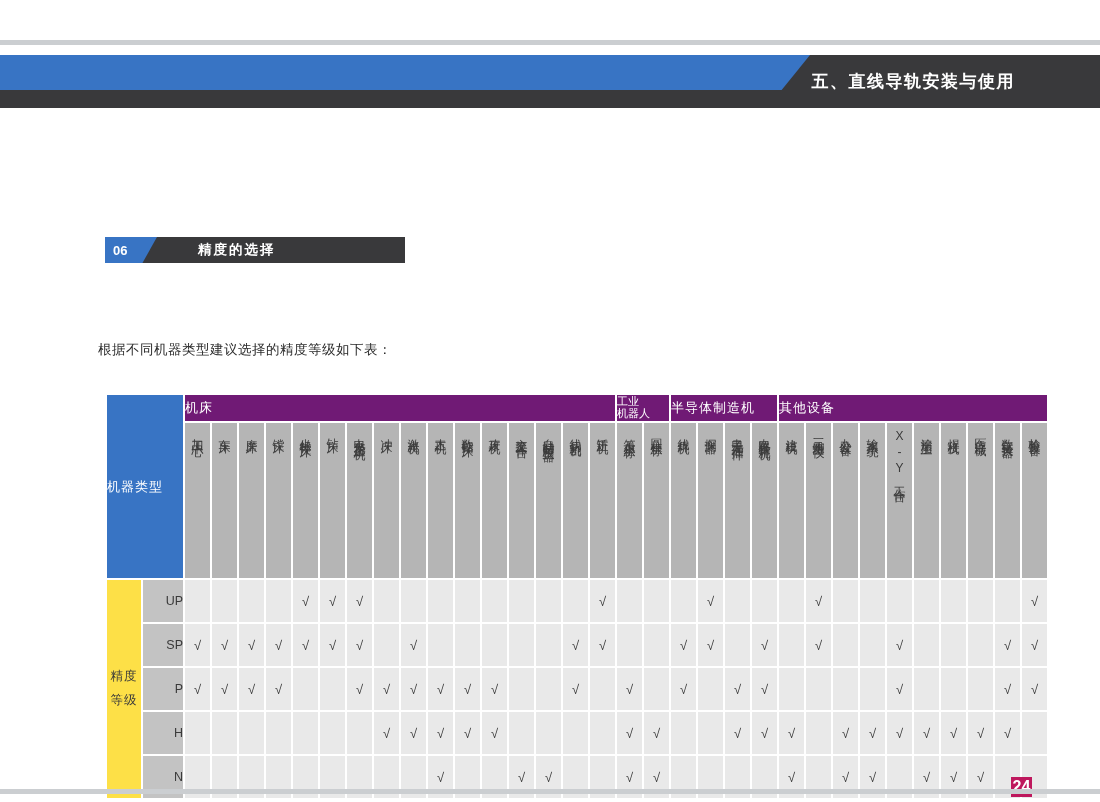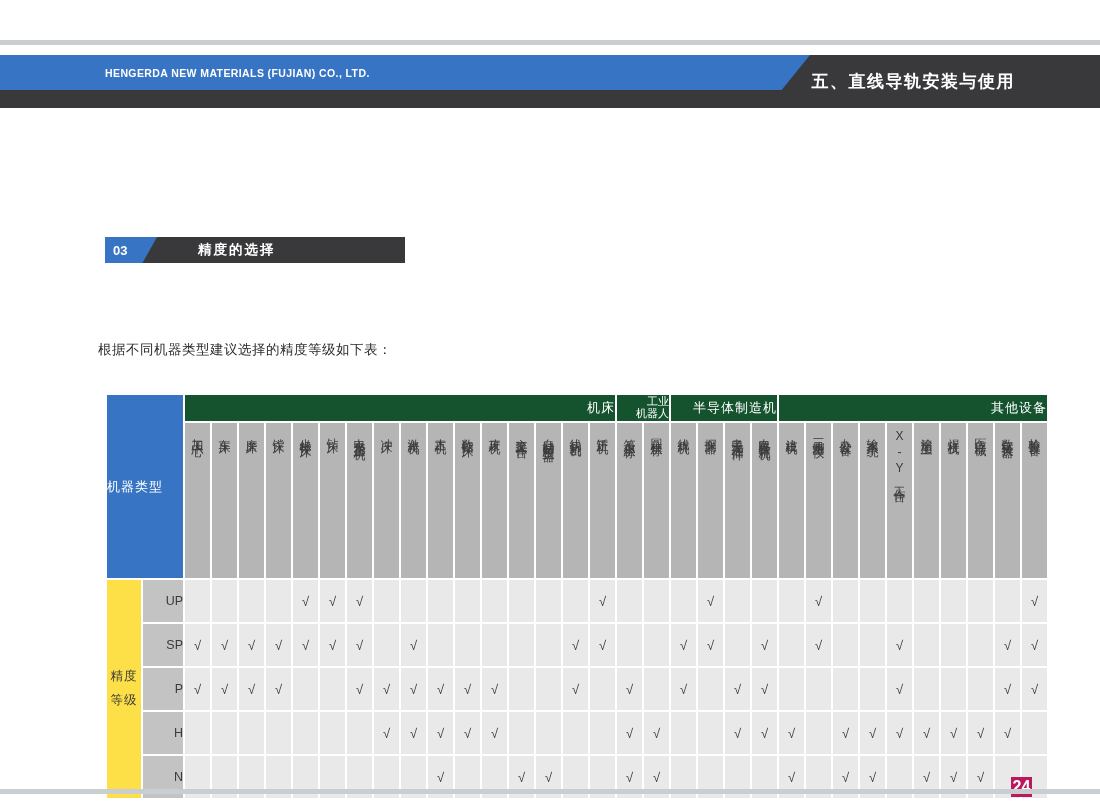--- a/index.html
+++ b/index.html
@@ -43,22 +43,22 @@
   .intro-text{position:absolute;top:341px;left:98px;font-size:13.5px;color:#2b2b2b;letter-spacing:.5px;}
 
   
   .grade-table{
     position:absolute;top:393px;left:105px;
     border-collapse:separate;border-spacing:2px;table-layout:fixed;width:908px;
   }
   .grade-table td,.grade-table th{padding:0;margin:0;font-weight:normal;}
   .corner-cell{background:#3874c4;color:#fff;font-size:13px;font-weight:bold;
     text-align:left;vertical-align:middle;letter-spacing:1px;}
-  .group-cell{background:#14532d;color:#fff;font-size:13px;font-weight:bold;
-    height:26px;text-align:right;vertical-align:middle;letter-spacing:1px;line-height:1.05;}
+  .group-cell{background:#701a75;color:#fff;font-size:13px;font-weight:bold;
+    height:26px;text-align:left;vertical-align:middle;letter-spacing:1px;line-height:1.05;}
   .group-cell.small{font-size:11px;letter-spacing:0;}
   .colhead-cell{background:#b5b5b5;height:155px;vertical-align:top;text-align:center;}
   .vtext{
     writing-mode:vertical-rl;text-orientation:upright;
     margin:6px auto 0 auto;color:#3a3a3a;font-size:12px;line-height:1;
     letter-spacing:2px;max-height:146px;
   }
   .rowgroup-cell{background:#fde047;color:#3a3a3a;font-size:12.5px;font-weight:bold;
     text-align:center;vertical-align:middle;line-height:1.9;letter-spacing:1px;}
   .rowlabel-cell{background:#c3c3c3;color:#3a3a3a;font-size:12.5px;font-weight:bold;
@@ -71,26 +71,25 @@
     color:#fff;font-size:16px;font-weight:bold;display:flex;align-items:center;justify-content:center;
   }
 </style>
 </head>
 <body>
 
 <div class="page-gap" id="gap-top"></div>
 
 <div class="header-block">
   <div class="header-blue"></div>
-  <div class="company-name">HENGERDA NEW MATERIALS (FUJIAN) CO., LTD.</div>
   <div class="doc-title">五、直线导轨安装与使用</div>
 </div>
 
 <div class="section-bar">
-  <div class="section-badge">03</div>
+  <div class="section-badge">06</div>
   <div class="section-heading">精度的选择</div>
 </div>
 
 <div class="intro-text">根据不同机器类型建议选择的精度等级如下表：</div>
 
 <table class="grade-table">
   <colgroup id="table-cols">
       <col style="width: 34px;">
       <col style="width: 40px;">
       <col style="width: 25px;">

